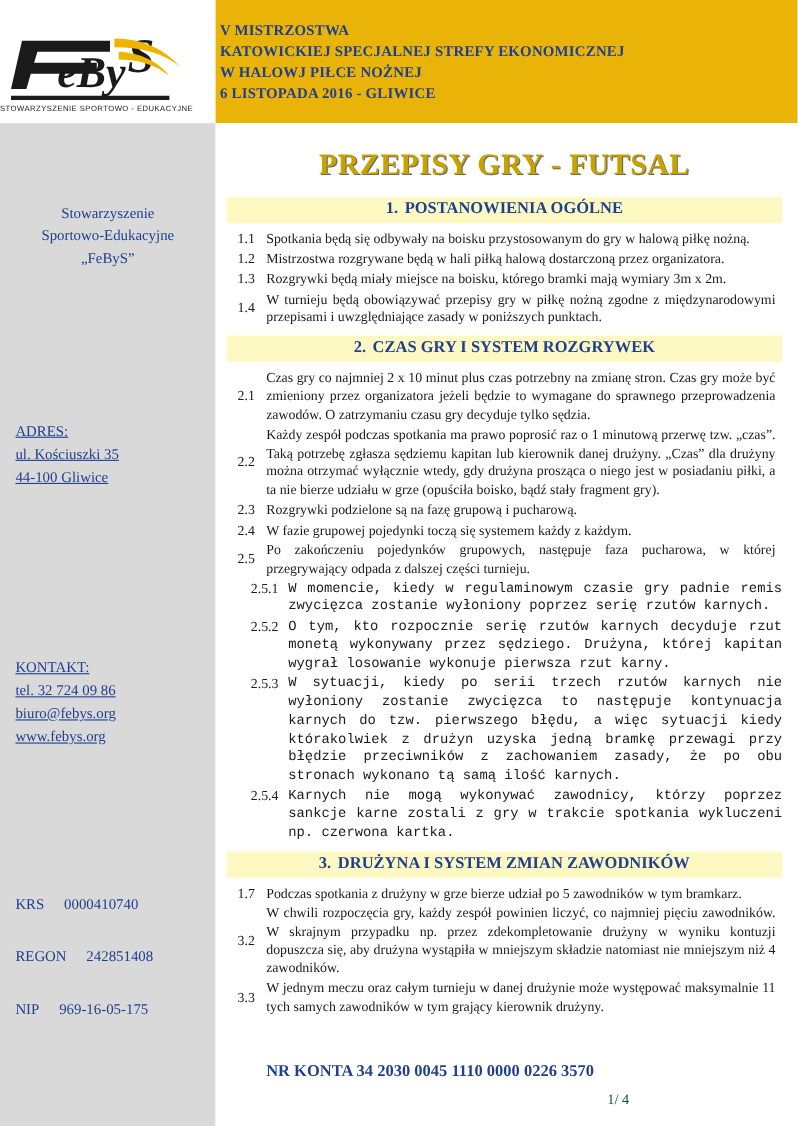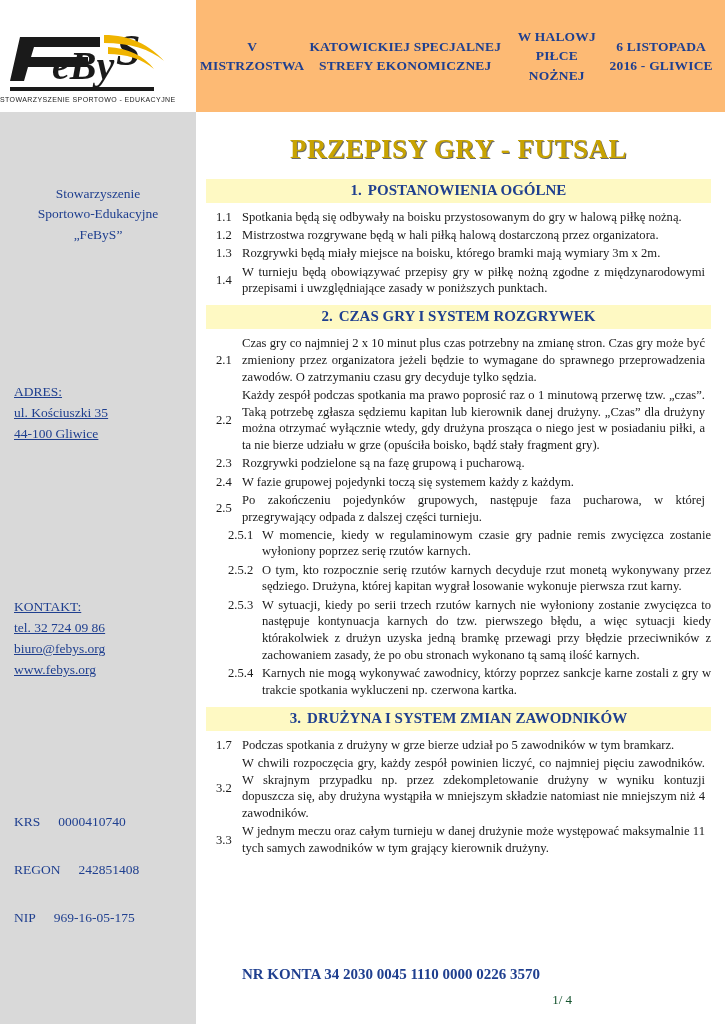--- a/index.html
+++ b/index.html
@@ -48,24 +48,24 @@
   .logo-sub {
     font-family: "Liberation Sans", sans-serif;
     font-size: 7px;
     letter-spacing: 0.4px;
     color: #222222;
     margin-top: 3px;
     white-space: nowrap;
   }
   .header-title {
     flex: 1 1 auto;
-    background: #fdba74;
-    display: flex;
-    flex-direction: row;
-    align-items: center;
+    background: #eab308;
+    display: flex;
+    flex-direction: column;
+    align-items: flex-start;
     justify-content: center;
     text-align: center;
     padding: 6px 10px 6px 4px;
     box-sizing: border-box;
   }
   .header-title div {
     color: #1f3f8f;
     font-weight: bold;
     font-size: 13.5px;
     line-height: 1.42;
@@ -172,20 +172,21 @@
     margin-bottom: 1.5px;
   }
   ol.sub > li .lbl {
     flex: 0 0 34px;
     padding-right: 3px;
     box-sizing: border-box;
   }
   ol.sub > li .txt {
     flex: 1 1 auto;
     text-align: justify;
+    font-family: Liberation Mono, monospace;
   }
 
   
   .footer {
     position: absolute;
     left: 0;
     bottom: 0;
     width: 586px;
     height: 58px;
   }

